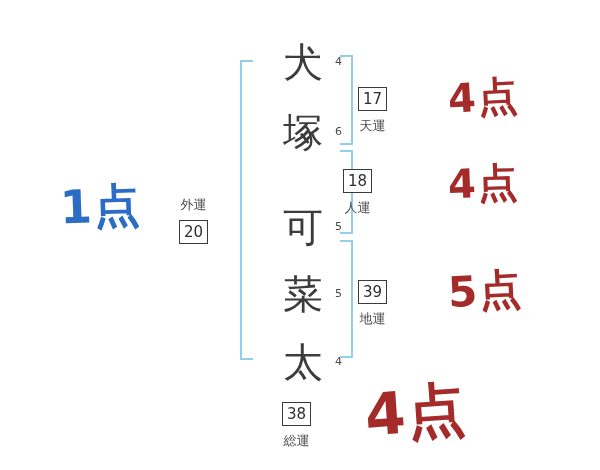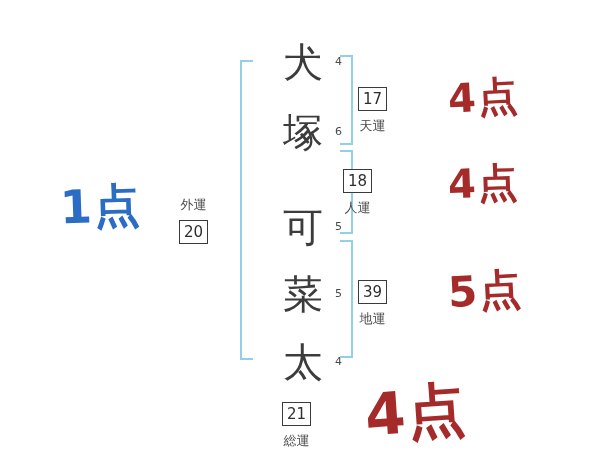--- a/index.html
+++ b/index.html
@@ -137,21 +137,21 @@
     <span class="f-box">18</span>
     <span class="f-label">人運</span>
   </div>
 
   <div class="fortune" style="left:358px; top:280px;">
     <span class="f-box">39</span>
     <span class="f-label">地運</span>
   </div>
 
   <div class="fortune" style="left:282px; top:402px;">
-    <span class="f-box">21</span>
+    <span class="f-box">38</span>
     <span class="f-label">総運</span>
   </div>
 
   <div class="score blue s-gaiun">1点</div>
   <div class="score red  s-tenun">4点</div>
   <div class="score red  s-jinun">4点</div>
   <div class="score red  s-chiun">5点</div>
   <div class="score red  s-souun">4点</div>
 
 </div>

